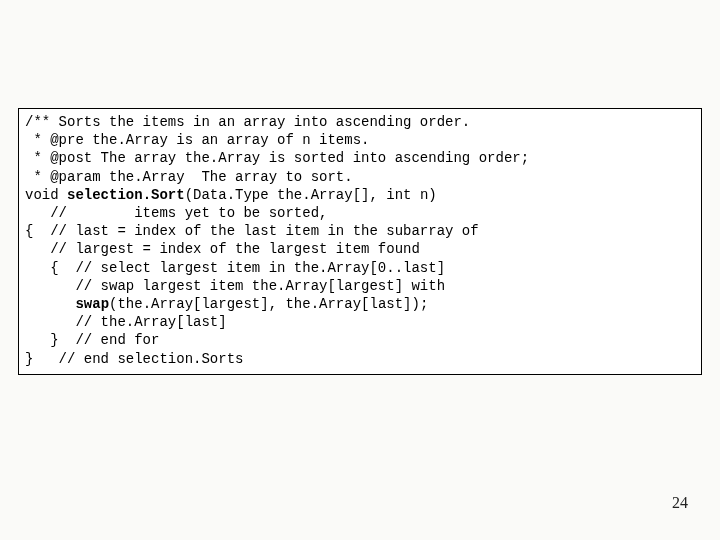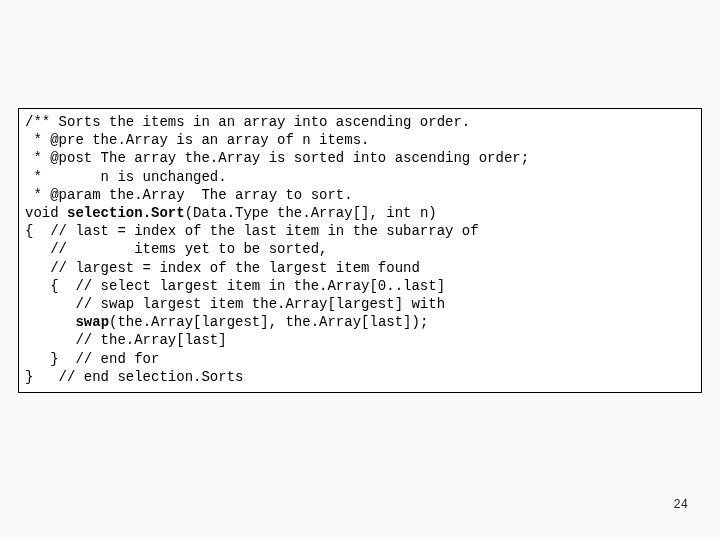--- a/index.html
+++ b/index.html
@@ -31,39 +31,38 @@
     line-height: 18.2px;
     white-space: pre;
     color: #000;
     letter-spacing: 0px;
   }
   .bold { font-weight: bold; }
   .page-num {
     position: absolute;
     right: 32px;
     bottom: 28px;
-    font-family: Liberation Mono, monospace;
-    font-size: 12px;
+    font-family: Liberation Serif, serif;
+    font-size: 16px;
     color: #222;
   }
 </style>
 </head>
 <body>
 
 <div class="slide">
 
   <div class="code-box">
     <div class="code-line">/** Sorts the items in an array into ascending order.</div>
     <div class="code-line"> * @pre the.Array is an array of n items.</div>
     <div class="code-line"> * @post The array the.Array is sorted into ascending order;</div>
-    <div class="code-line"> *       n is unchanged.</div>
     <div class="code-line"> * @param the.Array  The array to sort.</div>
     <div class="code-line"><span>void </span><span class="bold">selection.Sort</span><span>(Data.Type the.Array[], int n)</span></div>
+    <div class="code-line">   //        items yet to be sorted,</div>
     <div class="code-line">{  // last = index of the last item in the subarray of</div>
-    <div class="code-line">   //        items yet to be sorted,</div>
     <div class="code-line">   // largest = index of the largest item found</div>
     <div class="code-line">   {  // select largest item in the.Array[0..last]</div>
     <div class="code-line"></div>
     <div class="code-line">      // swap largest item the.Array[largest] with</div>
     <div class="code-line"><span>      </span><span class="bold">swap</span><span>(the.Array[largest], the.Array[last]);</span></div>
     <div class="code-line">      // the.Array[last]</div>
     <div class="code-line">   }  // end for</div>
     <div class="code-line">}   // end selection.Sorts</div>
   </div>
 

